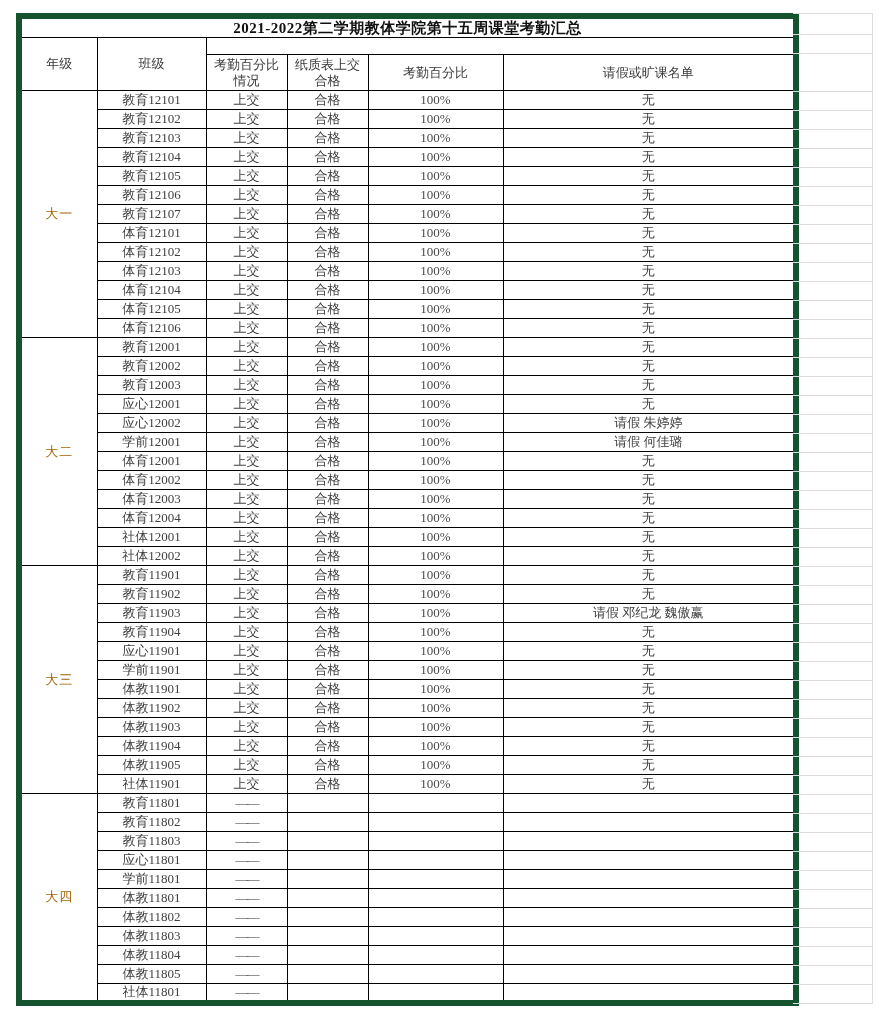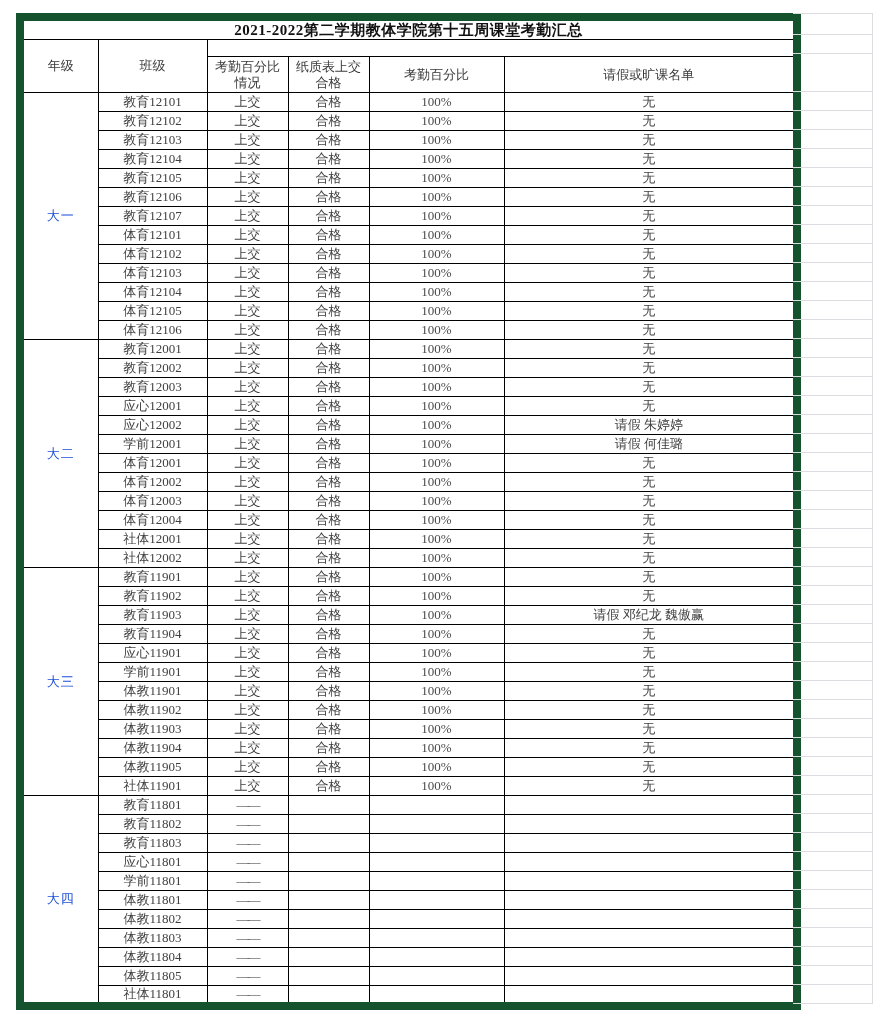--- a/index.html
+++ b/index.html
@@ -9,21 +9,21 @@
     background:#ffffff;
     font-family:"Liberation Serif","DejaVu Serif",serif;
     color:#3f3f3f;
     overflow:hidden;
   }
   table.grid{
     position:absolute;left:16px;top:13px;
     width:777px;
     border-collapse:collapse;
     table-layout:fixed;
-    border:8px solid #14532d;
+    border:6px solid #14532d;
   }
   table.grid td{
     border:1px solid #000;
     text-align:center;
     vertical-align:middle;
     padding:0 2px;
     font-size:13px;
     line-height:1.2;
     overflow:hidden;
     white-space:nowrap;
@@ -40,21 +40,21 @@
   tr.header-row td, td.v-head{
     white-space:pre-line;
     font-size:13px;
     color:#3a3a3a;
   }
   td.v-head{vertical-align:middle;}
   tbody tr{height:19px;}
   td.grade-cell{
     font-size:14px;
     letter-spacing:1px;
-    color:#1d4ed8;
+    color:#a16207;
   }
   td.c-class{font-size:13.5px;}
   td.c-paper,td.c-qualified{font-size:13.5px;}
   td.c-percent{font-size:12px;color:#4a4a4a;}
   td.c-leave{font-size:13px;}
   td.c-paper.dash{letter-spacing:-2px;color:#555;}
   
   .gutter{
     position:absolute;left:793px;top:13px;width:79px;
     border-top:1px solid #dcdce0;

